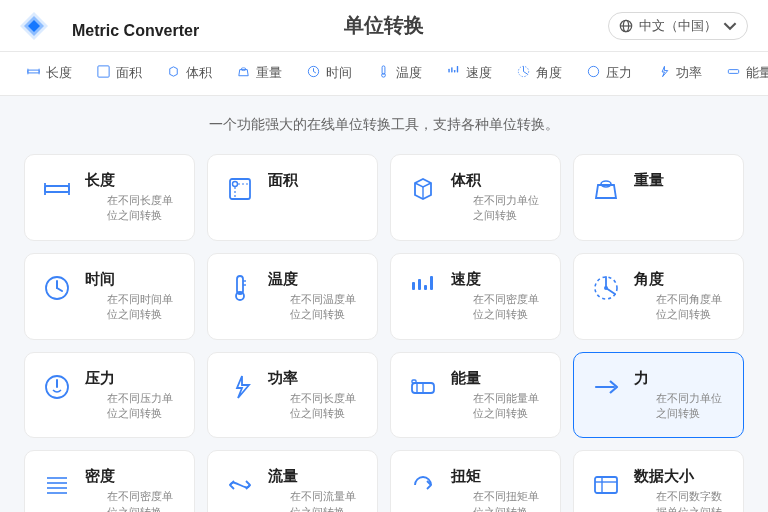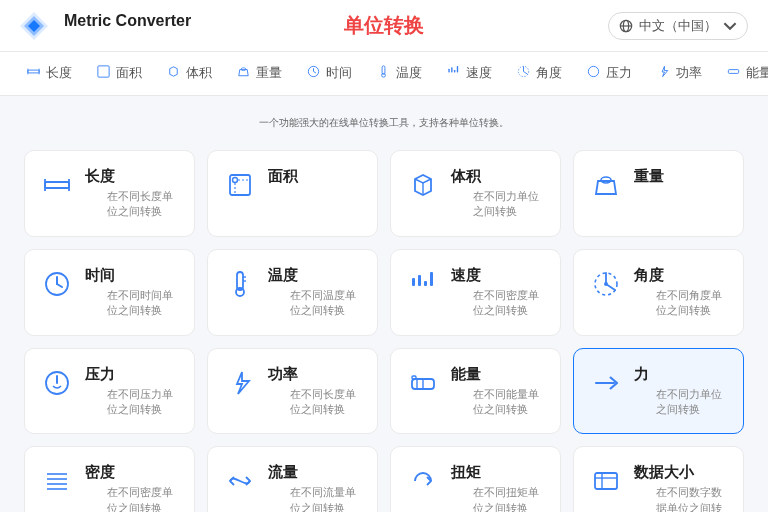--- a/index.html
+++ b/index.html
@@ -17,36 +17,36 @@
       align-items: center;
       justify-content: space-between;
       padding: 0 20px;
       height: 52px;
       position: sticky;
       top: 0;
       z-index: 10;
     }
     .logo-area {
       display: flex;
-      align-items: flex-start;
-      gap: 16px;
+      align-items: flex-end;
+      gap: 24px;
     }
     .logo-icon {
       width: 28px;
       height: 28px;
     }
     .logo-text {
       font-size: 16px;
       font-weight: 600;
       color: #222;
     }
     .header-title {
       font-size: 20px;
       font-weight: 600;
-      color: #ef4444;
+      color: #404040;
       position: absolute;
       left: 50%;
       transform: translateX(-50%);
     }
     .lang-selector {
       display: flex;
       align-items: center;
       gap: 6px;
       border: 1px solid #d9d9d9;
       border-radius: 14px;
@@ -88,21 +88,21 @@
 
     
     .main {
       padding: 20px 24px 30px;
       max-width: 800px;
       margin: 0 auto;
     }
     .subtitle {
       text-align: center;
       color: #666;
-      font-size: 10px;
+      font-size: 14px;
       margin-bottom: 20px;
     }
 
     
     .card-grid {
       display: grid;
       grid-template-columns: repeat(4, 1fr);
       gap: 12px;
     }
     .card {

